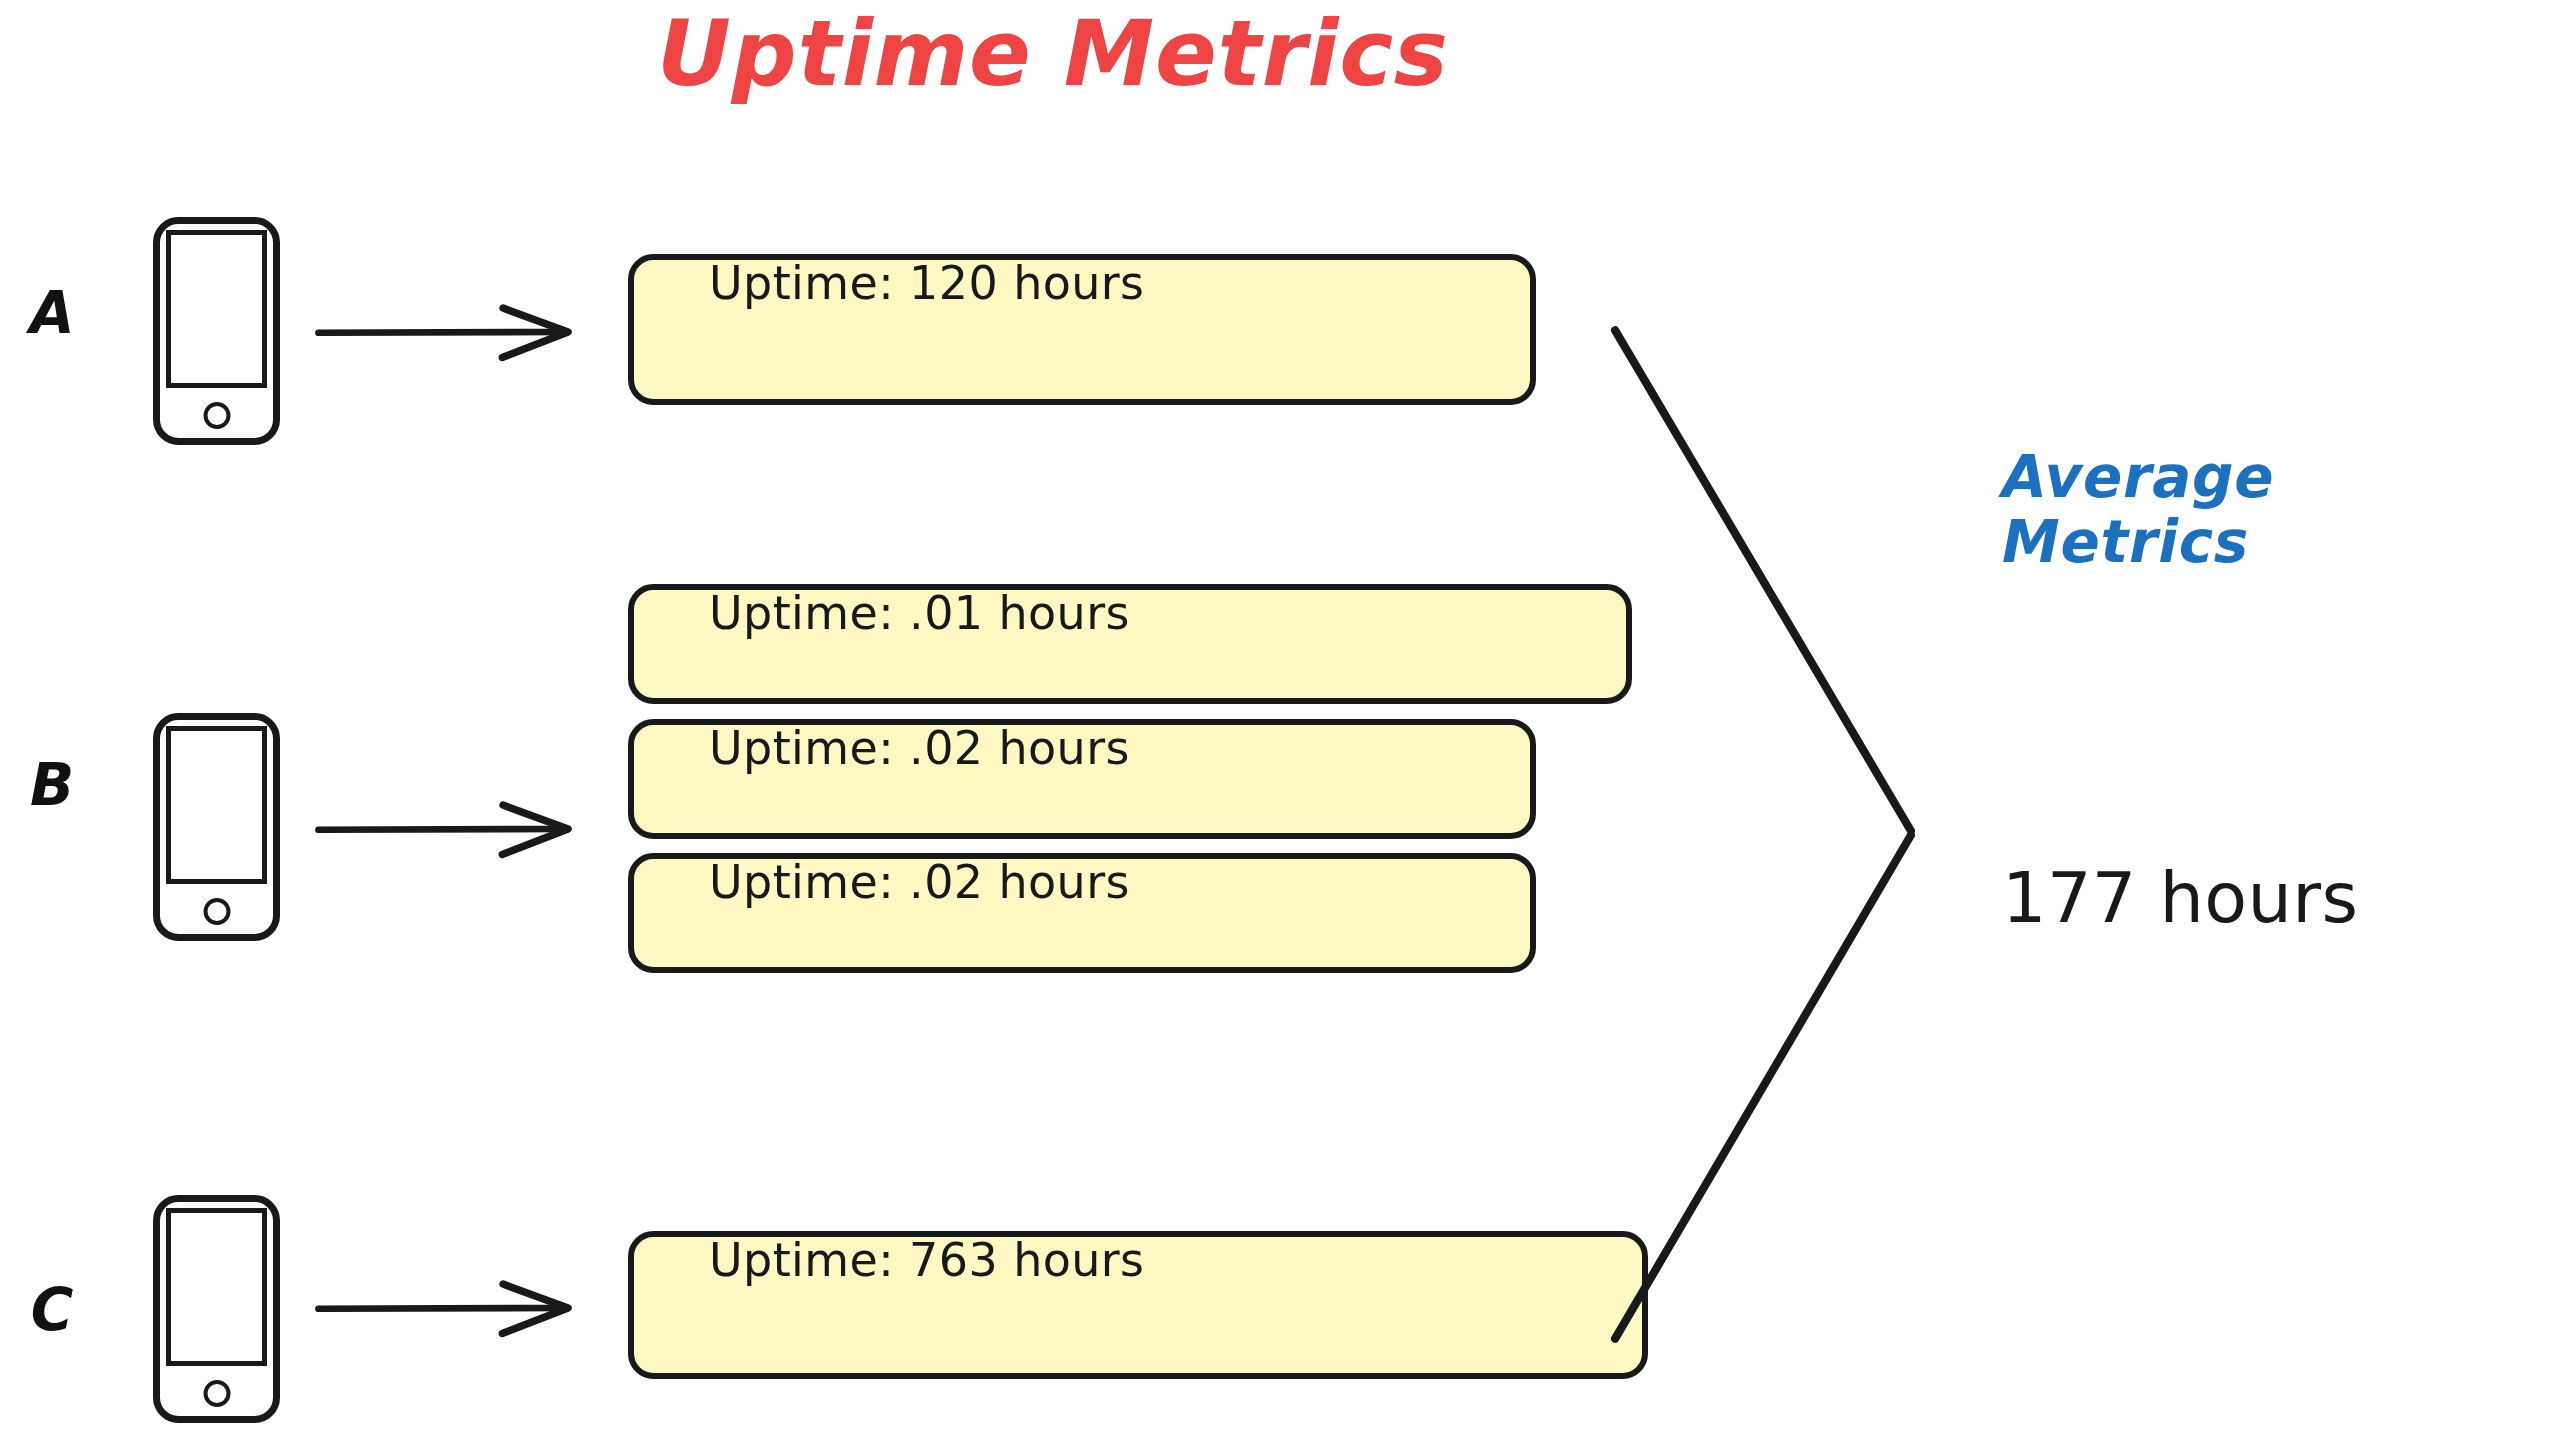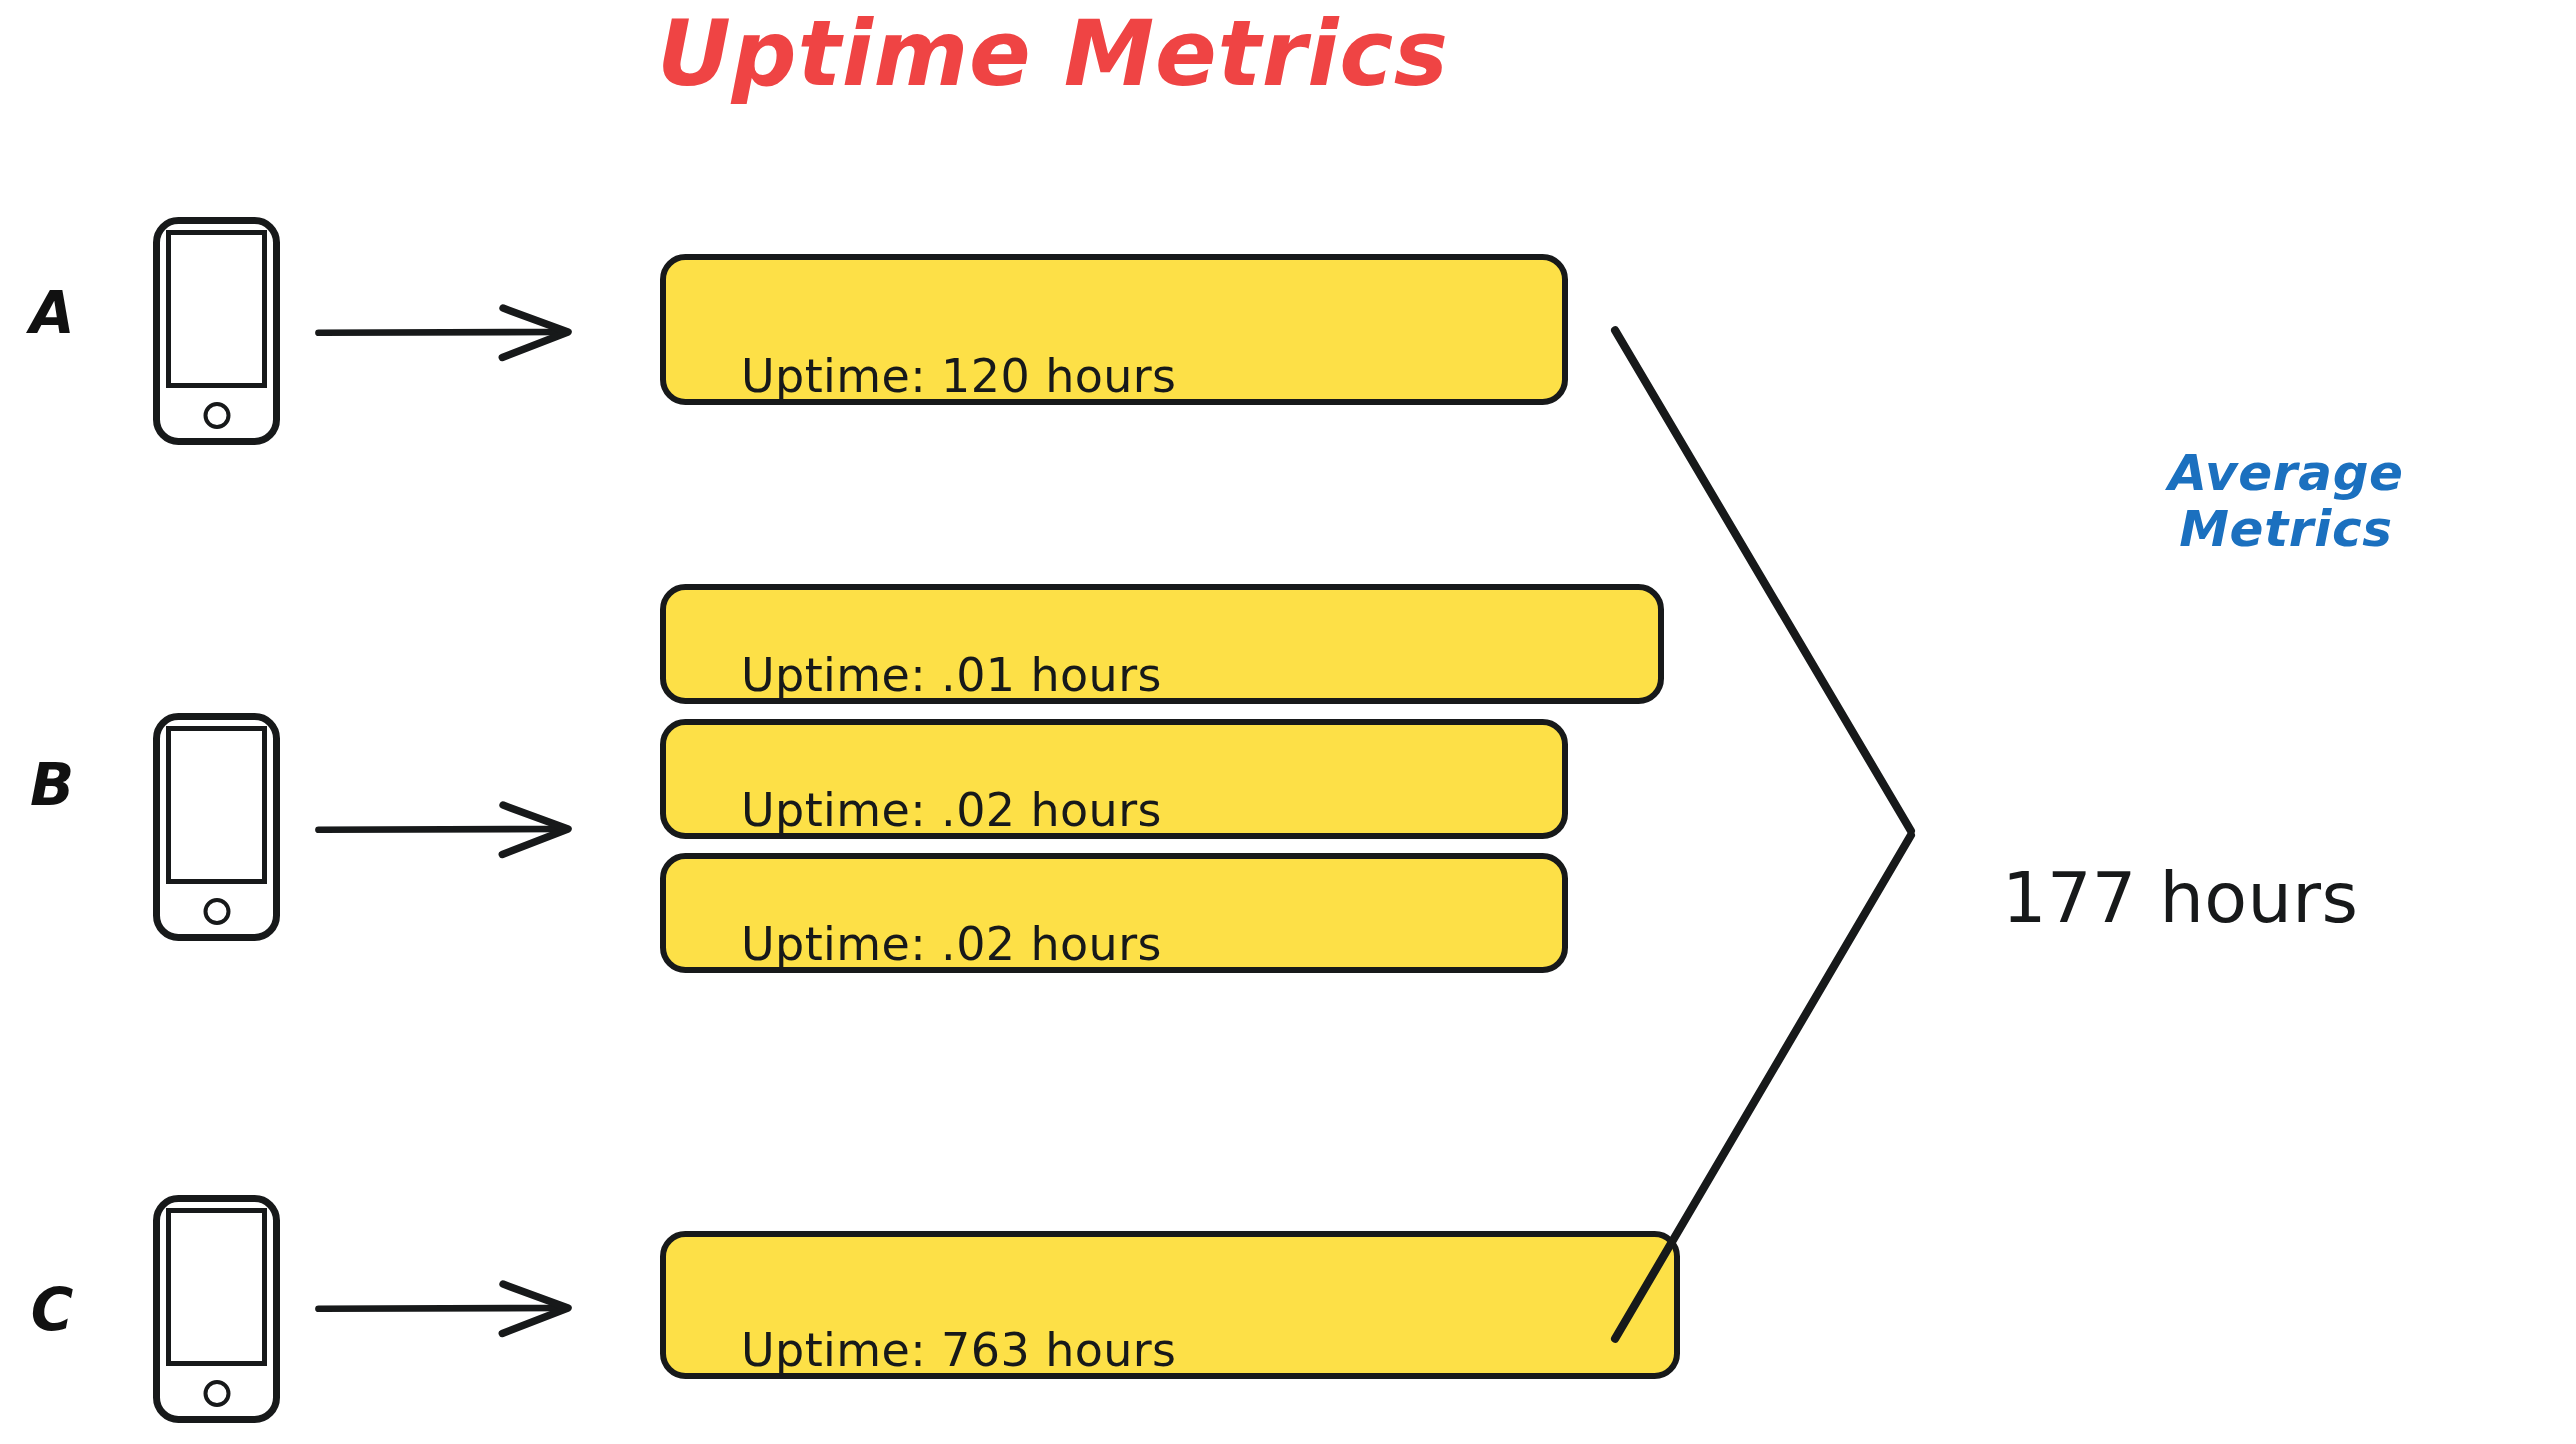--- a/index.html
+++ b/index.html
@@ -82,45 +82,44 @@
     position: absolute;
     height: 60px;
   }
 
   
   .metric-box {
     position: absolute;
     box-sizing: border-box;
     border: 6.7px solid #17191a;
     border-radius: 25.4px;
-    background: #fde047;
+    background: #fef9c3;
     display: flex;
-    align-items: flex-end;
-    margin-left: 32px;
+    align-items: flex-start;
   }
   .metric-text {
     color: #17191a;
     font-size: 46px;
     line-height: 1;
     padding-left: 75px;
     white-space: nowrap;
   }
 
   
   .converge {
     position: absolute;
   }
   .summary-title {
     position: absolute;
     color: #1b70bf;
-    font-size: 50px;
+    font-size: 58px;
     font-weight: 700;
     font-style: italic;
     line-height: 1.12;
-    text-align: center;
+    text-align: left;
     width: 568px;
     user-select: none;
   }
   .summary-value {
     position: absolute;
     color: #17191a;
     font-size: 70px;
     line-height: 1;
     text-align: left;
     width: 568px;

